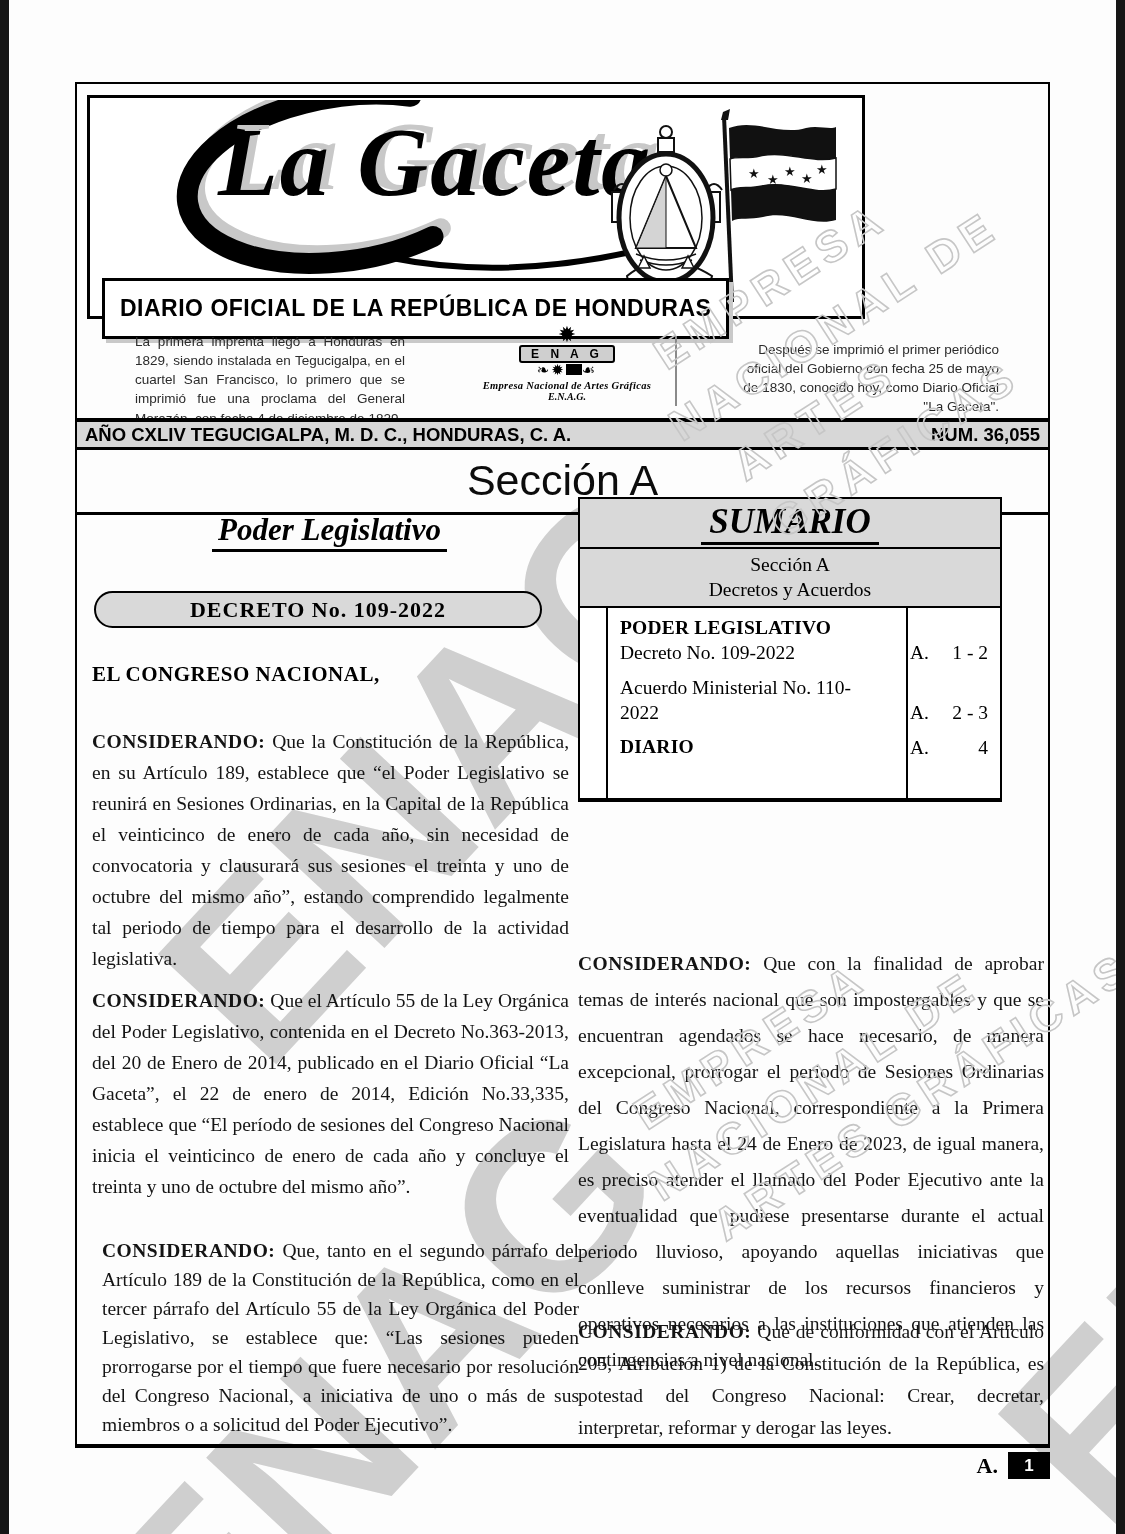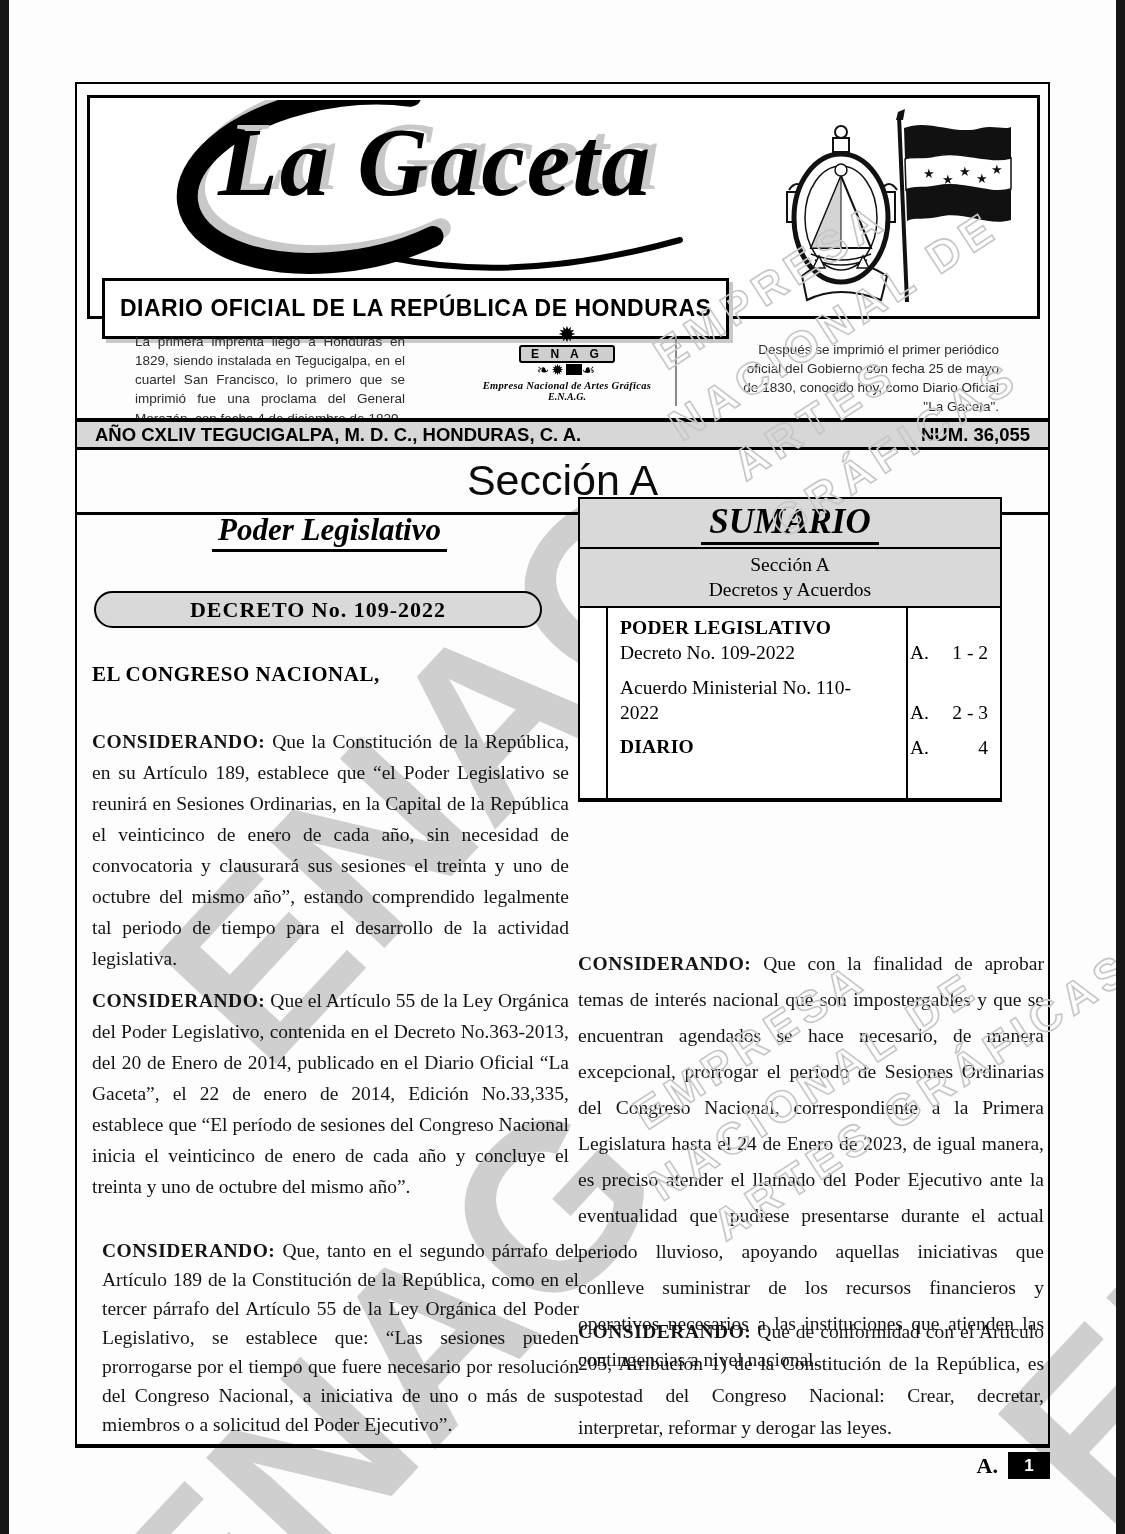--- a/index.html
+++ b/index.html
@@ -24,21 +24,21 @@
   .wm-outline.w1 { left:640px; top:330px; }
   .wm-outline.w2 { left:620px; top:1090px; }
   .wm-outline div:nth-child(2){ margin-left:-26px; }
   .wm-outline div:nth-child(3){ margin-left:6px; }
 
   
   .page { position:absolute; left:75px; top:82px; width:975px; height:1366px;
           border:2px solid #000; border-bottom:4px solid #000; z-index:1; }
 
   
-  .masthead { position:absolute; left:10px; top:11px; width:953px; height:224px;
+  .masthead { position:absolute; left:10px; top:11px; width:778px; height:224px;
               border:3px solid #000; background:#fff; }
   .swoosh { position:absolute; left:2px; top:2px; }
   .logo-script { position:absolute; left:128px; top:8px; font-family:"Liberation Serif", serif;
                  font-style:italic; font-weight:bold; font-size:98px; color:#000;
                  text-shadow:9px -6px 0 #c8c8c8; letter-spacing:2px; white-space:nowrap; }
   .daily-box { position:absolute; left:12px; top:180px; border:3px solid #000; background:#fff;
                padding:14px 15px; font-family:"Liberation Sans", sans-serif; font-weight:bold;
                font-size:23px; letter-spacing:.5px; box-shadow:4px 4px 0 #c9c9c9; white-space:nowrap; }
   .emblem { position:absolute; right:22px; top:8px; }
 
@@ -56,21 +56,21 @@
               font-size:12px; letter-spacing:4px; }
   .enag-laurel { font-size:15px; line-height:1; letter-spacing:2px; color:#000; }
   .enag-ink { width:16px; height:11px; background:#000; display:inline-block; }
   .enag-caption { font-family:"Liberation Serif", serif; font-style:italic; font-weight:bold;
                   font-size:10.5px; letter-spacing:.3px; margin-top:2px; }
   .enag-abbr { font-family:"Liberation Serif", serif; font-style:italic; font-weight:bold; font-size:10px; }
 
   
   .date-bar { position:absolute; left:0; top:334px; width:100%; height:32px; background:#d7d7d7;
               border-top:4px solid #000; border-bottom:3px solid #000;
-              display:flex; align-items:center; justify-content:space-between; padding:0 18px;
+              display:flex; align-items:center; justify-content:space-between; padding:0 8px;
               font-family:"Liberation Sans", sans-serif; font-weight:bold; font-size:18.5px; }
 
   
   .section-heading { position:absolute; left:0; top:372px; width:100%; text-align:center;
                      font-family:"Liberation Sans", sans-serif; font-size:43px; color:#0c0c0c; }
   .section-rule { position:absolute; left:0; top:428px; width:100%; height:3px; background:#000; }
 
   
   .leg-heading { position:absolute; left:15px; top:428px; width:475px; text-align:center;
                  font-family:"Liberation Serif", serif; font-style:italic; font-weight:bold;

